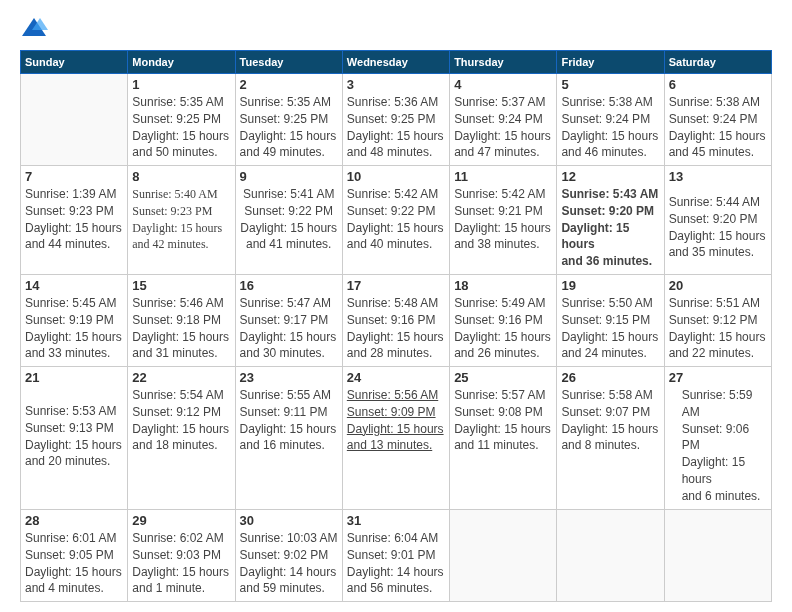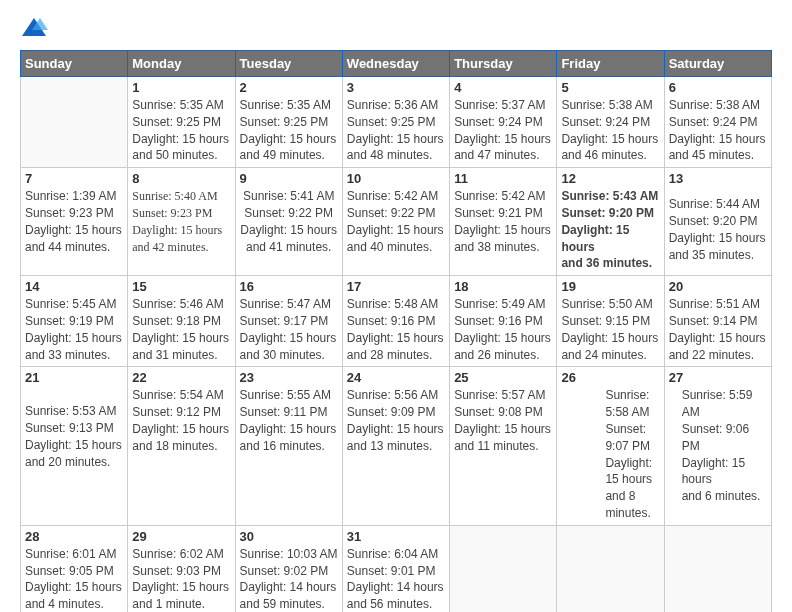--- a/index.html
+++ b/index.html
@@ -61,23 +61,23 @@
       color: #333;
     }
     .calendar {
       flex: 1;
       border: 1px solid #ccc;
       border-collapse: collapse;
       width: 100%;
       table-layout: fixed;
     }
     .calendar th {
-      background: #737373;
+      background: #0c4a6e;
       color: #fff;
-      font-size: 13px;
+      font-size: 11px;
       font-weight: bold;
       padding: 5px 4px;
       text-align: left;
       border: 1px solid #1565c0;
     }
     .calendar td {
       border: 1px solid #ccc;
       vertical-align: top;
       padding: 3px 4px;
       font-size: 10.5px;
@@ -273,21 +273,21 @@
           <td>
             <span class="day-num">19</span>
             <div class="day-info" style="white-space: pre-line;">Sunrise: 5:50 AM
 Sunset: 9:15 PM
 Daylight: 15 hours
 and 24 minutes.</div>
           </td>
           <td>
             <span class="day-num">20</span>
             <div class="day-info" style="white-space: pre-line;">Sunrise: 5:51 AM
-Sunset: 9:14 PM
+Sunset: 9:12 PM
 Daylight: 15 hours
 and 22 minutes.</div>
           </td>
         </tr>
         <tr>
           <td>
             <span class="day-num">21</span>
             <div class="day-info" style="white-space: pre-line; margin-top: 18px;">Sunrise: 5:53 AM
 Sunset: 9:13 PM
 Daylight: 15 hours
@@ -302,35 +302,35 @@
           </td>
           <td>
             <span class="day-num">23</span>
             <div class="day-info" style="white-space: pre-line;">Sunrise: 5:55 AM
 Sunset: 9:11 PM
 Daylight: 15 hours
 and 16 minutes.</div>
           </td>
           <td>
             <span class="day-num">24</span>
-            <div class="day-info" style="white-space: pre-line;">Sunrise: 5:56 AM
+            <div class="day-info" style="white-space: pre-line; text-decoration: underline;">Sunrise: 5:56 AM
 Sunset: 9:09 PM
 Daylight: 15 hours
 and 13 minutes.</div>
           </td>
           <td>
             <span class="day-num">25</span>
             <div class="day-info" style="white-space: pre-line;">Sunrise: 5:57 AM
 Sunset: 9:08 PM
 Daylight: 15 hours
 and 11 minutes.</div>
           </td>
           <td>
             <span class="day-num">26</span>
-            <div class="day-info" style="white-space: pre-line; margin-left: 44px;">Sunrise: 5:58 AM
+            <div class="day-info" style="white-space: pre-line;">Sunrise: 5:58 AM
 Sunset: 9:07 PM
 Daylight: 15 hours
 and 8 minutes.</div>
           </td>
           <td>
             <span class="day-num">27</span>
             <div class="day-info" style="white-space: pre-line; margin-left: 13px;">Sunrise: 5:59 AM
 Sunset: 9:06 PM
 Daylight: 15 hours
 and 6 minutes.</div>

